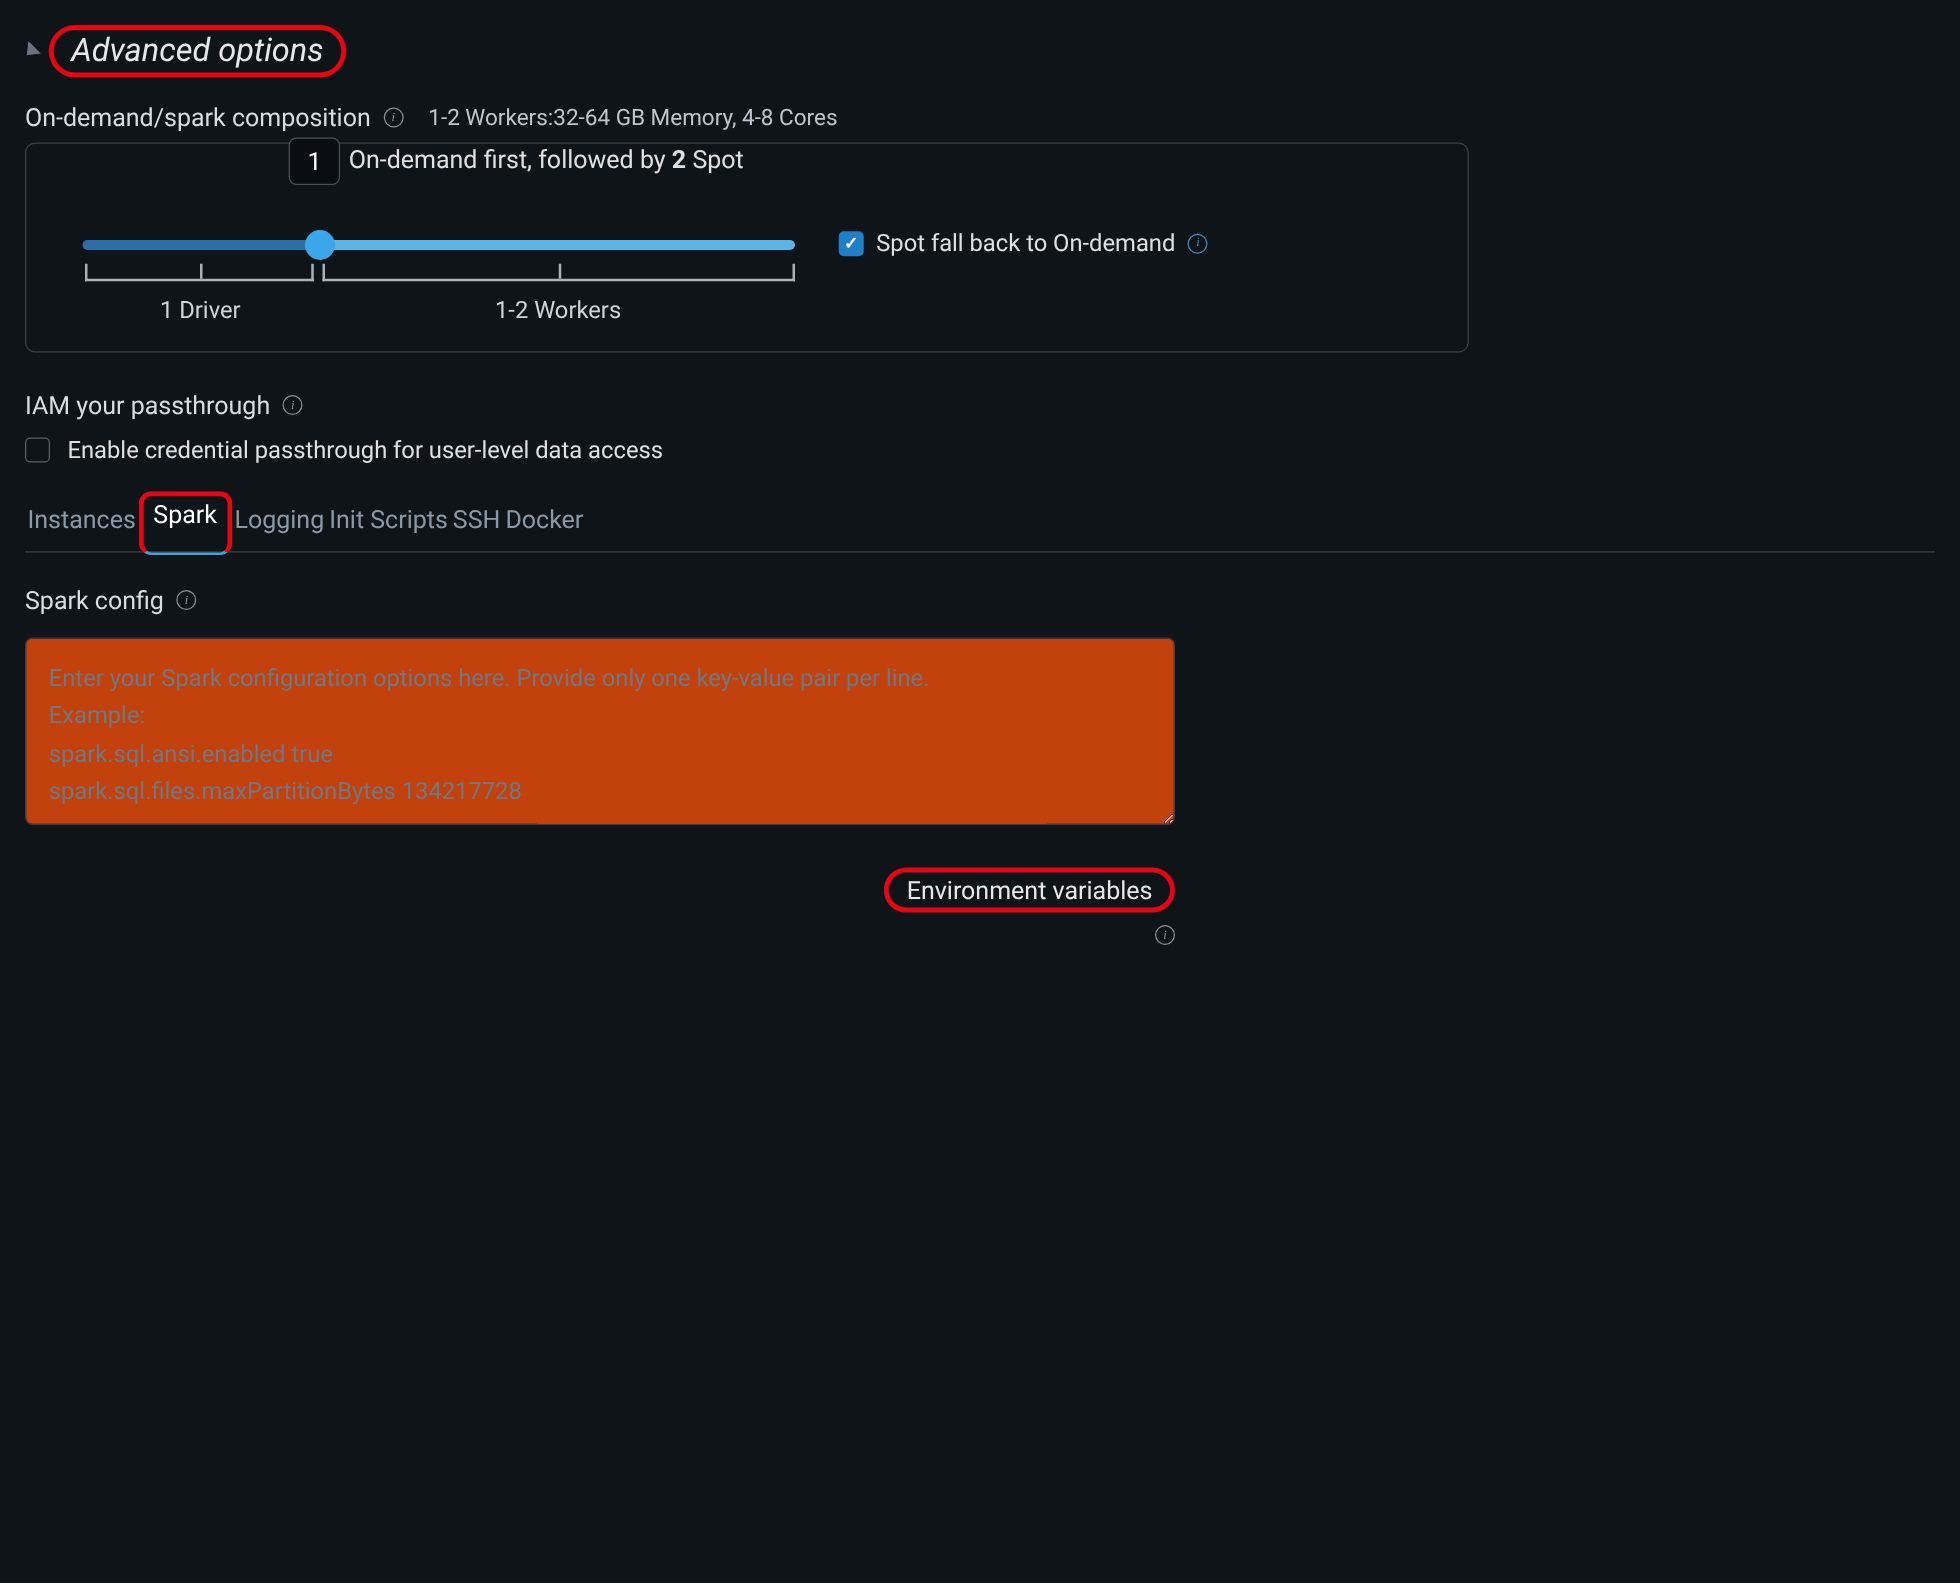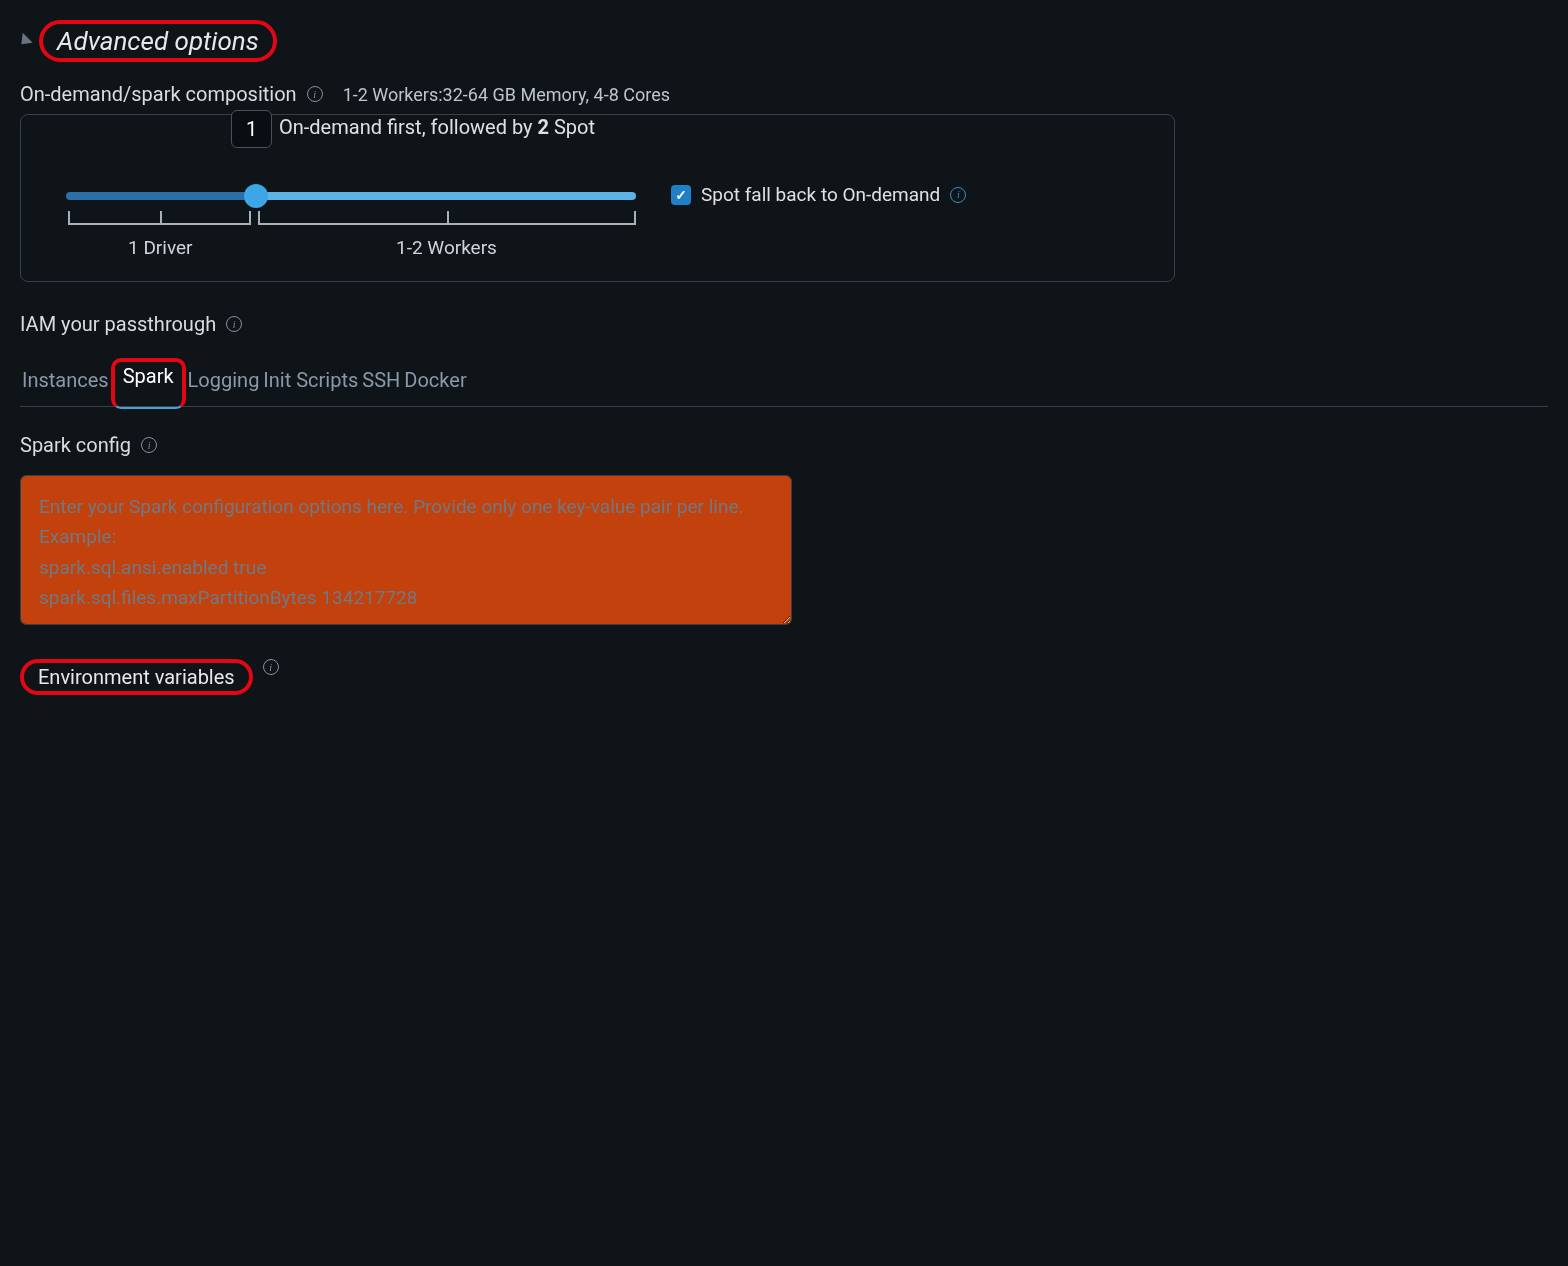--- a/index.html
+++ b/index.html
@@ -160,37 +160,37 @@
       padding: 10px 2px 14px 2px;
       cursor: pointer;
     }
     .tab.active { color: #fff; border-bottom: 2px solid #4a9fd6; }
     .tab-highlight {
       border: 4px solid #e30613;
       border-radius: 10px;
       padding: 2px 8px;
       margin-bottom: -3px;
     }
-    .config-section { margin-top: 26px; width: 772px; }
+    .config-section { margin-top: 26px; width: 920px; }
     .textarea {
       width: 100%;
       min-height: 150px;
       background: #c2410c;
       border: 1px solid #3a4048;
       border-radius: 6px;
       padding: 16px 18px;
       color: #e8e8e8;
       font-size: 19px;
       font-family: inherit;
       line-height: 1.6;
       resize: both;
       margin-top: 10px;
     }
     .textarea::placeholder { color: #6f7984; }
-    .env-row { display: flex; align-items: flex-start; gap: 10px; margin-bottom: 8px; }
+    .env-row { display: flex; align-items: flex-end; gap: 10px; margin-bottom: 8px; flex-direction: column; }
     .env-textarea-box {
       width: 920px;
       background: #12181f;
       border: 1px solid #3a4048;
       border-radius: 6px;
       padding: 16px 18px;
       color: #e8e8e8;
       font-size: 19px;
       font-family: inherit;
       line-height: 1.7;
@@ -264,20 +264,24 @@
       <span class="info-icon" style="border-color:#3d8cc7;color:#3d8cc7">i</span>
     </div>
   </div>
 </div>
 
 <div class="iam-block">
   <div class="label-row">
     <span>IAM your passthrough</span>
     <span class="info-icon">i</span>
   </div>
+  <div class="iam-cb">
+    <span class="checkbox unchecked"></span>
+    <span class="cb-label">Enable credential passthrough for user-level data access</span>
+  </div>
 </div>
 
 <div class="tabs">
   <div class="tab">Instances</div>
   <div class="tab active tab-highlight">Spark</div>
   <div class="tab">Logging</div>
   <div class="tab">Init Scripts</div>
   <div class="tab">SSH</div>
   <div class="tab">Docker</div>
 </div>

